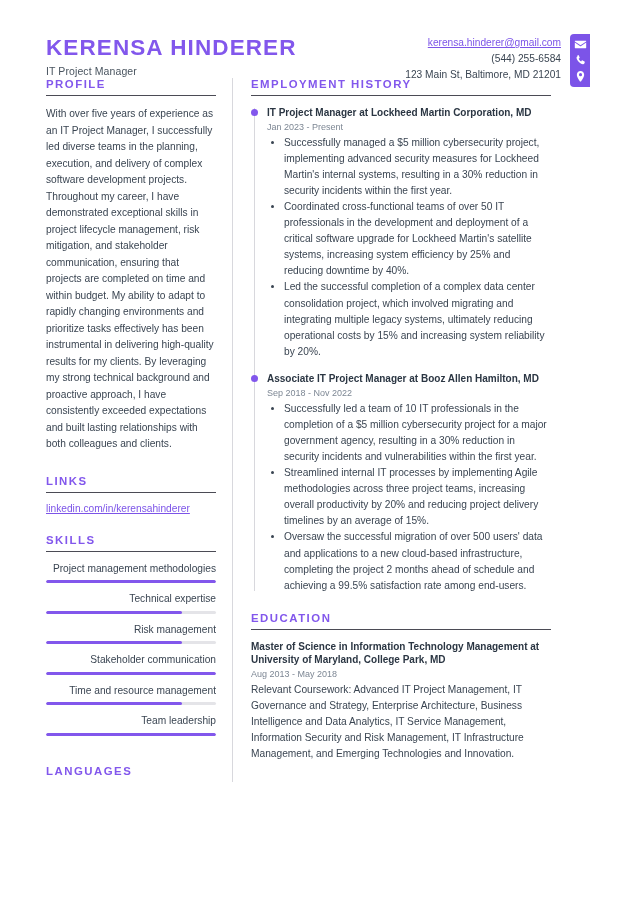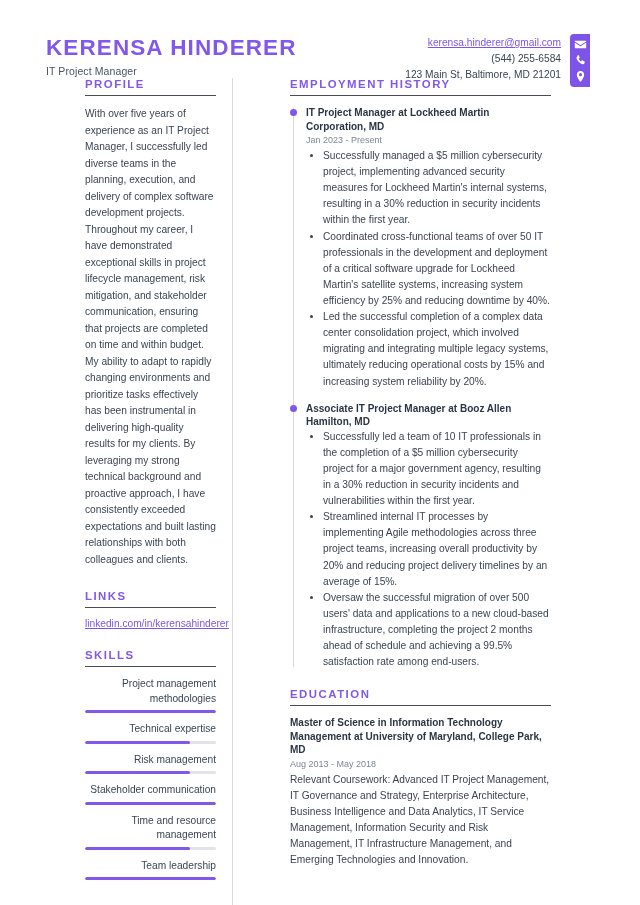--- a/index.html
+++ b/index.html
@@ -102,21 +102,21 @@
     background: #d8d8dd;
     flex: 0 0 1px;
     margin-right: 18px;
     align-self: stretch;
   }
   .col-right {
     flex: 1 1 auto;
     min-width: 0;
   }
 
-  .section { margin-bottom: 2px; margin-left: 39px; }
+  .section { margin-bottom: 2px; }
   .section-title {
     font-size: 11.4px;
     font-weight: bold;
     letter-spacing: 1.5px;
     color: #8257ec;
     margin: 0 0 5px 0;
   }
   .section-rule {
     height: 1px;
     background: #4b4b55;
@@ -343,20 +343,21 @@
             <ul class="bullets">
               <li>Successfully managed a $5 million cybersecurity project, implementing advanced security measures for Lockheed Martin's internal systems, resulting in a 30% reduction in security incidents within the first year.</li>
               <li>Coordinated cross-functional teams of over 50 IT professionals in the development and deployment of a critical software upgrade for Lockheed Martin's satellite systems, increasing system efficiency by 25% and reducing downtime by 40%.</li>
               <li>Led the successful completion of a complex data center consolidation project, which involved migrating and integrating multiple legacy systems, ultimately reducing operational costs by 15% and increasing system reliability by 20%.</li>
             </ul>
           </div>
 
           <div class="job">
             <span class="job-dot"></span>
             <div class="entry-title">Associate IT Project Manager at Booz Allen Hamilton, MD</div>
+            <div class="entry-date">Sep 2018 - Nov 2022</div>
             <ul class="bullets">
               <li>Successfully led a team of 10 IT professionals in the completion of a $5 million cybersecurity project for a major government agency, resulting in a 30% reduction in security incidents and vulnerabilities within the first year.</li>
               <li>Streamlined internal IT processes by implementing Agile methodologies across three project teams, increasing overall productivity by 20% and reducing project delivery timelines by an average of 15%.</li>
               <li>Oversaw the successful migration of over 500 users' data and applications to a new cloud-based infrastructure, completing the project 2 months ahead of schedule and achieving a 99.5% satisfaction rate among end-users.</li>
             </ul>
           </div>
 
         </div>
       </div>
 

